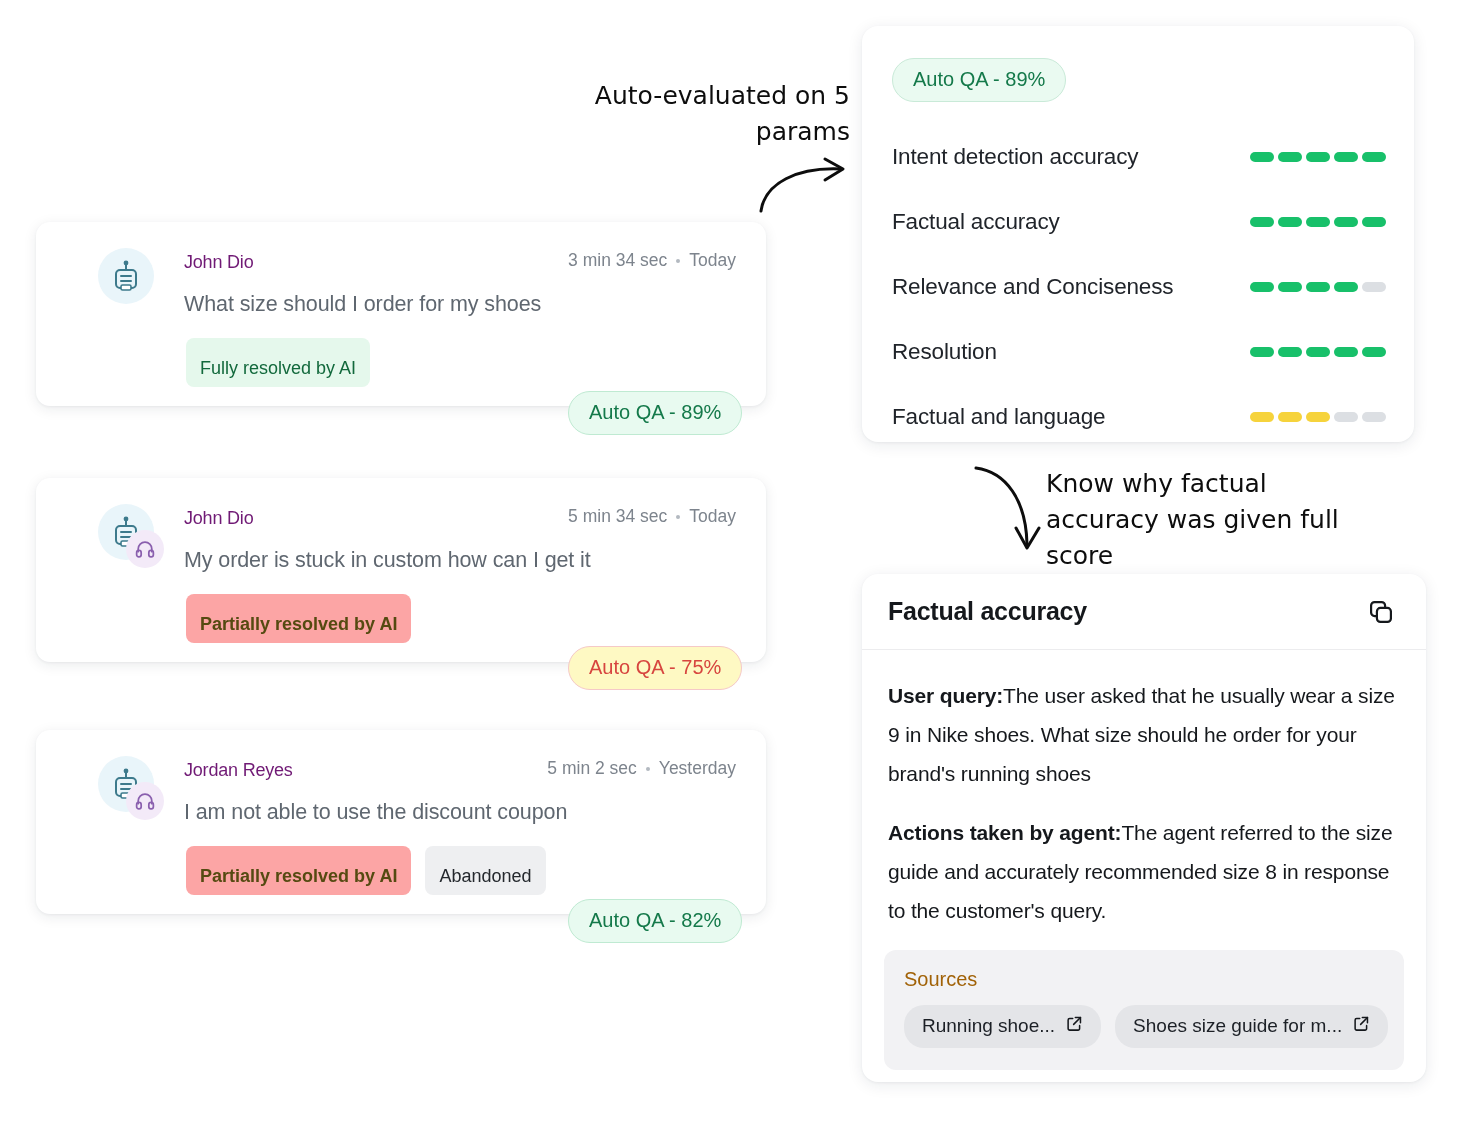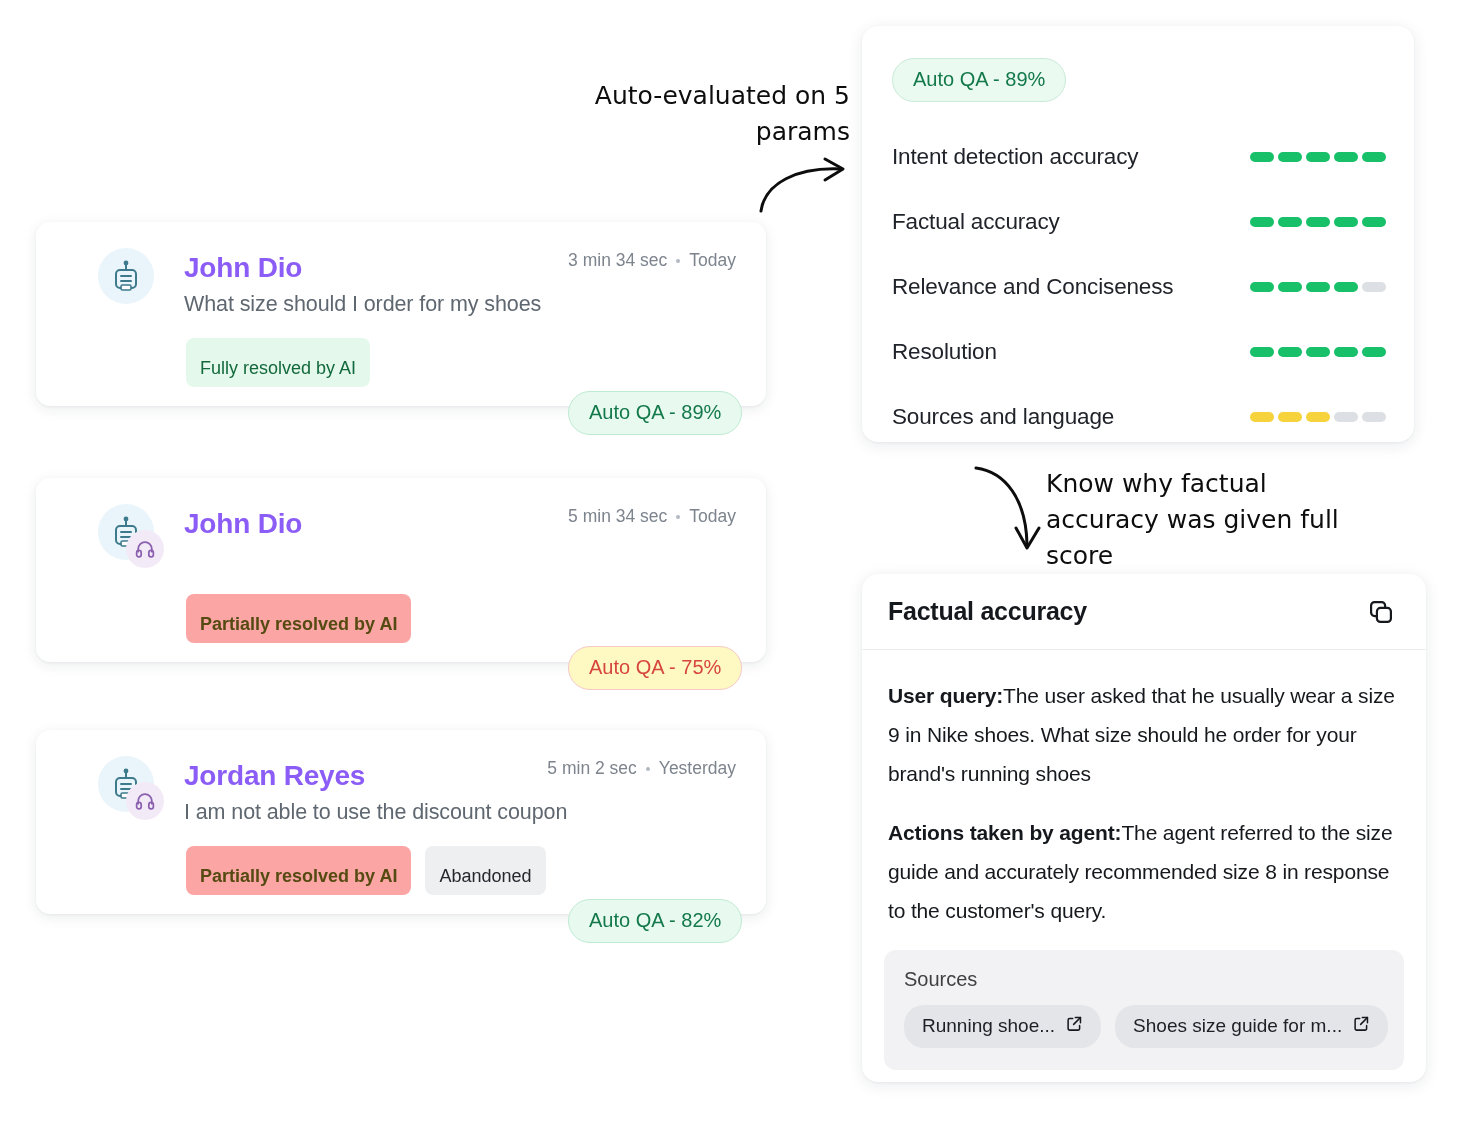--- a/index.html
+++ b/index.html
@@ -29,21 +29,21 @@
   }
   .avatar-badge {
     position: absolute; left: 34px; top: 26px;
     width: 38px; height: 38px; border-radius: 50%;
     background: #f3eaf8;
     display: flex; align-items: center; justify-content: center;
   }
 
   .conv-name {
     position: absolute; left: 148px; top: 30px;
-    font-size: 28px; font-weight: 700; color: #8b5cf6;
+    font-size: 18px; font-weight: 400; color: #701a75;
     letter-spacing: -0.2px;
   }
   .conv-meta {
     position: absolute; right: 30px; top: 28px;
     font-size: 17.5px; color: #7d848d;
     display: flex; align-items: center; gap: 9px;
   }
   .conv-meta .dot {
     width: 4px; height: 4px; border-radius: 50%;
     background: #b3b9c0; display: inline-block;
@@ -104,21 +104,21 @@
     height: 76px; border-bottom: 1px solid #ececee;
     display: flex; align-items: center; justify-content: space-between;
     padding: 0 28px 0 26px;
   }
   .detail-title { font-size: 25px; font-weight: 700; color: #15181c; letter-spacing: -0.25px; }
   .copy-btn { width: 34px; height: 34px; display: flex; align-items: center; justify-content: center; cursor: pointer; }
   .detail-body { padding: 26px 26px 0 26px; }
   .para { font-size: 21px; line-height: 39px; color: #15181c; margin-bottom: 20px; letter-spacing: -0.15px; }
   .para b { font-weight: 700; }
   .sources-box { margin: 4px 22px 0 22px; background: #f2f2f4; border-radius: 12px; padding: 18px 20px 22px 20px; }
-  .sources-title { font-size: 20px; color: #404040; margin-bottom: 14px; }
+  .sources-title { font-size: 20px; color: #a16207; margin-bottom: 14px; }
   .src-row { display: flex; gap: 14px; }
   .src-chip {
     background: #e4e5e8; border-radius: 20px;
     padding: 10px 18px 11px 18px; font-size: 19px; color: #1c2026;
     display: flex; align-items: center; gap: 11px; white-space: nowrap; cursor: pointer;
   }
 
   
   .anno {
     position: absolute;
@@ -194,20 +194,21 @@
             <rect x="15.2" y="12.6" width="5" height="7" rx="2.4" stroke="#8a5fae" stroke-width="1.9" fill="none"></rect>
           </svg>
         </div>
       </div>
       <div class="conv-name">John Dio</div>
       <div class="conv-meta">
         <span>5 min 34 sec</span>
         <span class="dot"></span>
         <span>Today</span>
       </div>
+      <div class="conv-query">My order is stuck in custom how can I get it</div>
       <div class="tag-row">
         <span class="tag tag-yellow">Partially resolved by AI</span>
       </div>
     </div>
   </div>
   <div class="qa-pill red" style="left:568px; top:646px;">Auto QA - 75%</div>
 
   <div class="conv-card" style="left:36px; top:730px; width:730px; height:184px;">
     <div class="conv-inner">
       <div class="avatar-wrap">
@@ -286,21 +287,21 @@
         <span class="bars">
           <i class="seg green"></i>
             <i class="seg green"></i>
             <i class="seg green"></i>
             <i class="seg green"></i>
             <i class="seg green"></i>
         </span>
       </div>
 
       <div class="param-row">
-        <span class="param-label">Sources and language</span>
+        <span class="param-label">Factual and language</span>
         <span class="bars">
           <i class="seg yellow"></i>
             <i class="seg yellow"></i>
             <i class="seg yellow"></i>
             <i class="seg"></i>
             <i class="seg"></i>
         </span>
       </div>
 
     </div>

